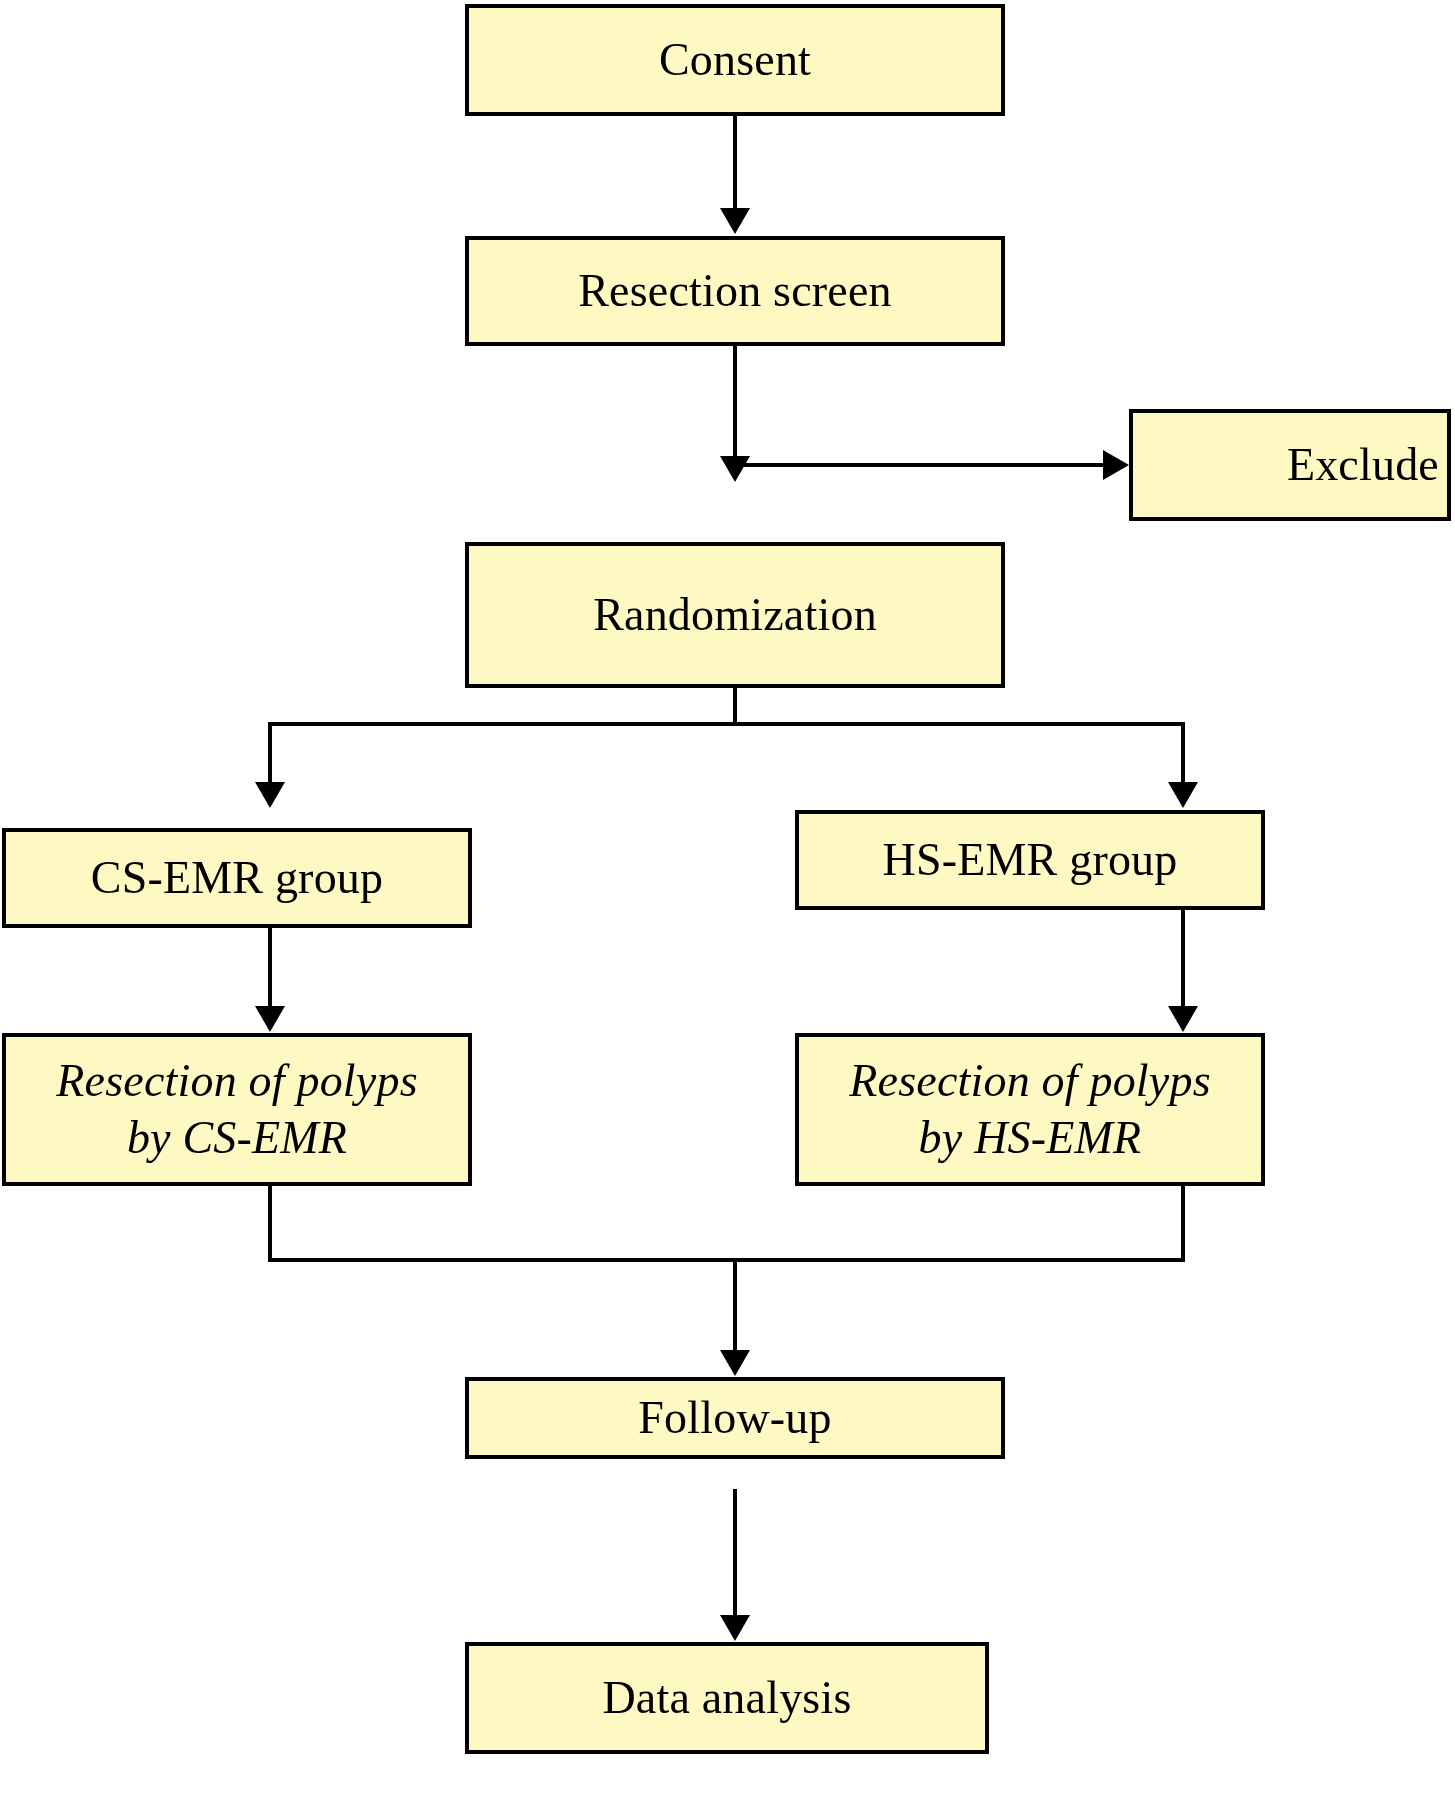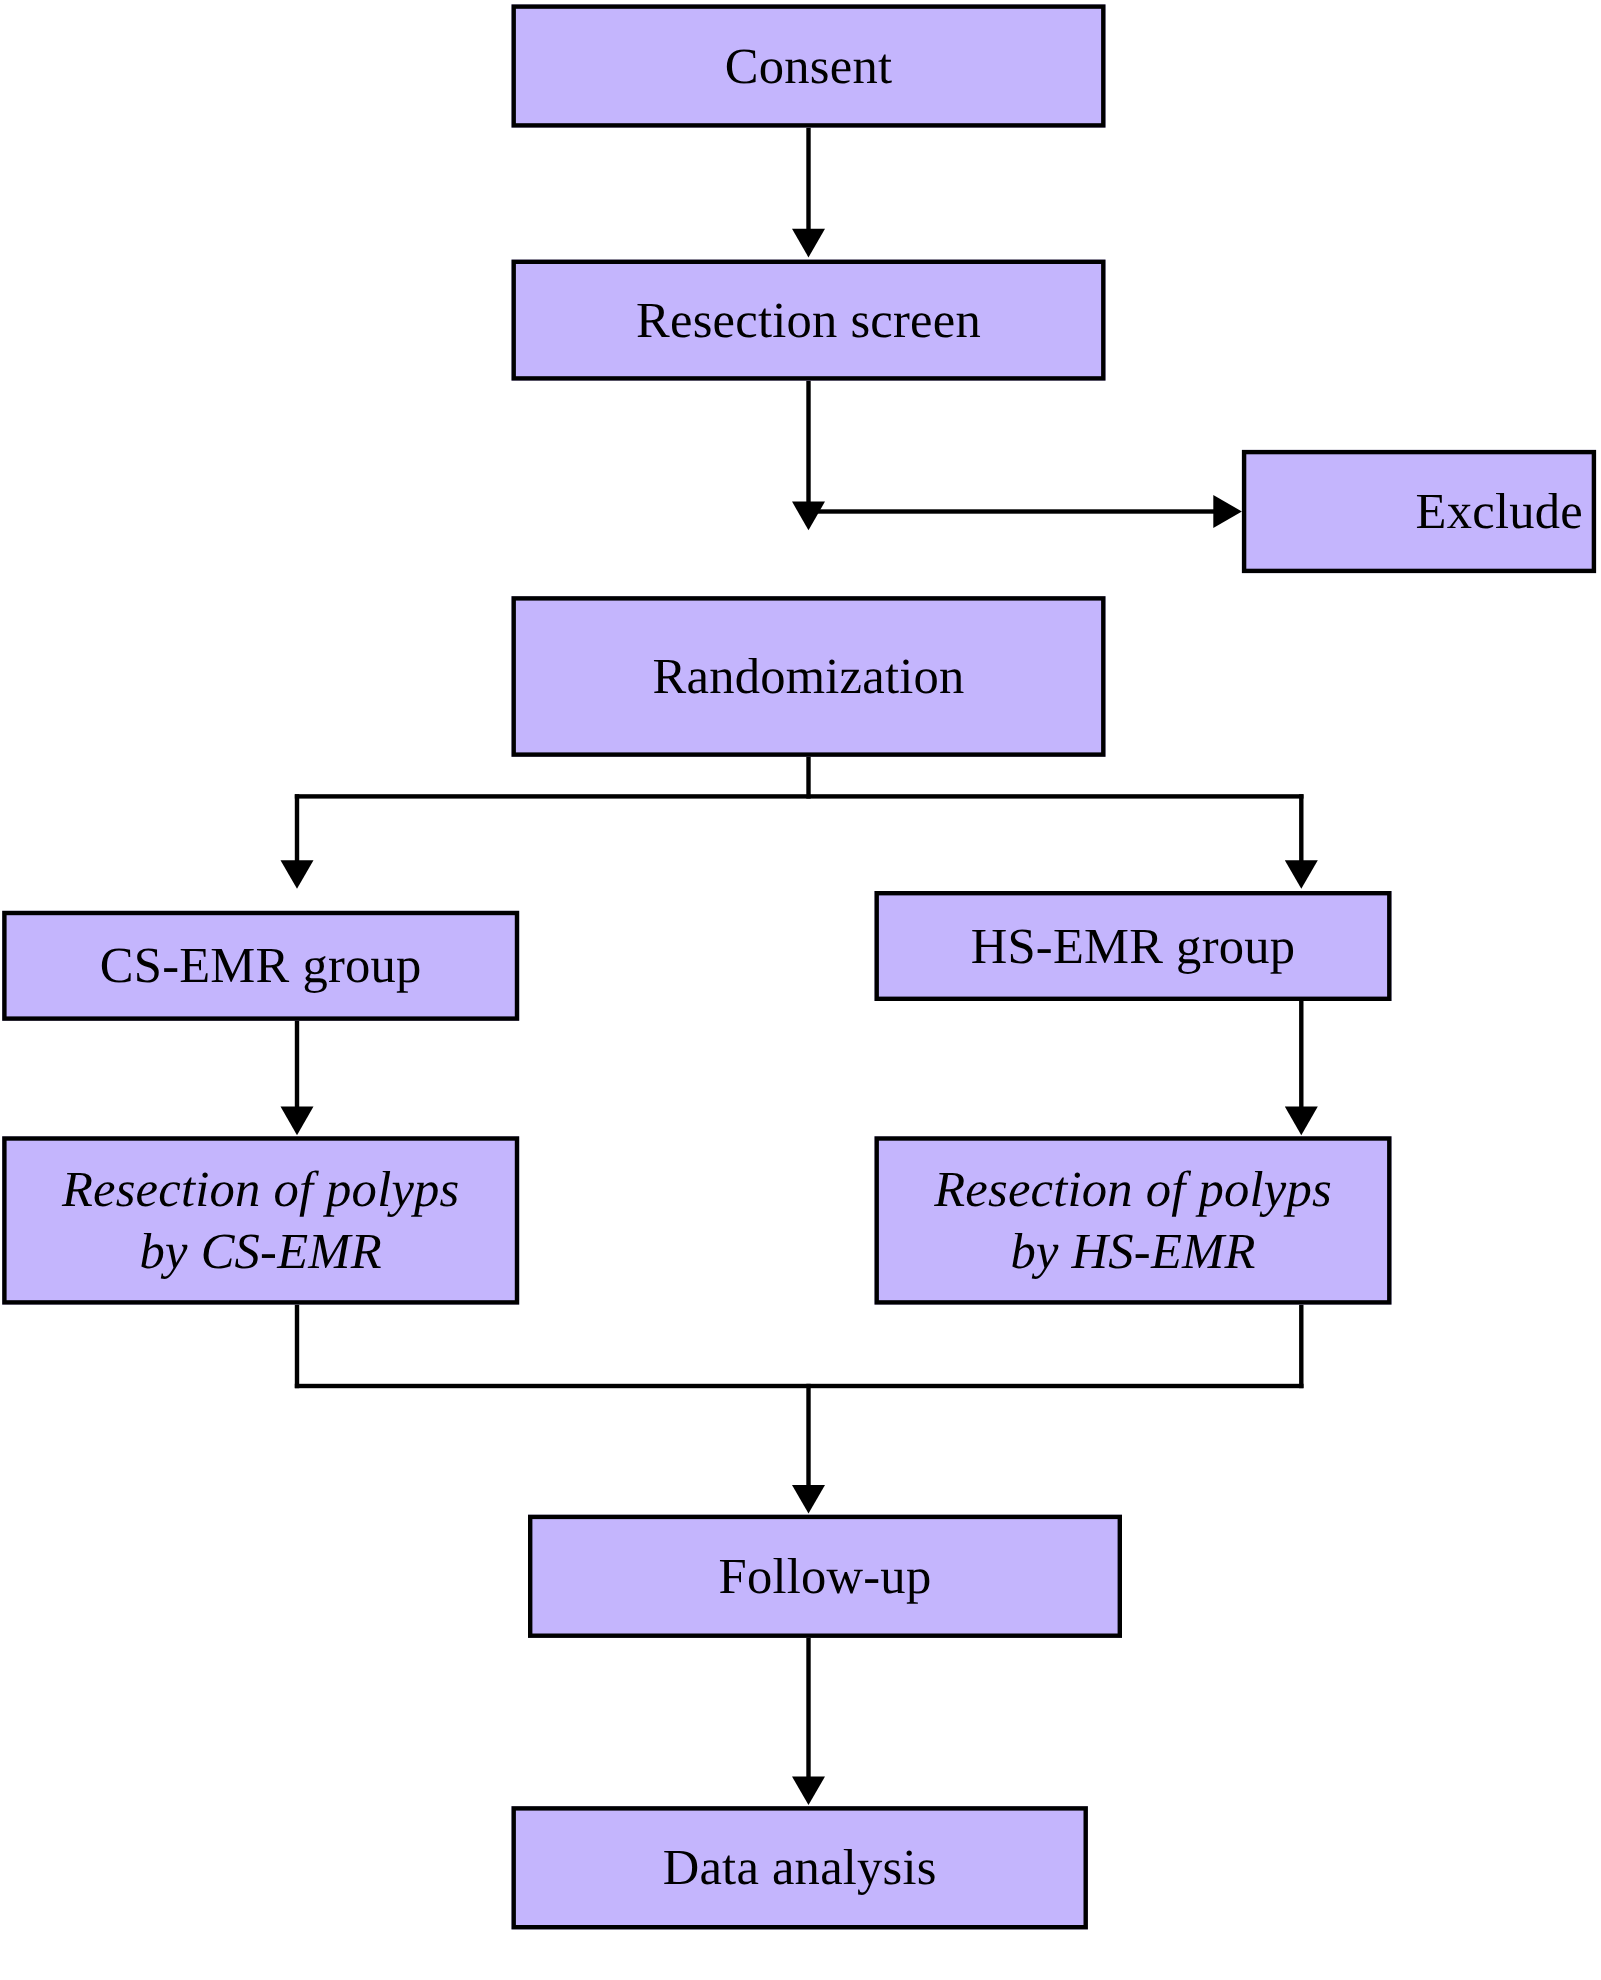--- a/index.html
+++ b/index.html
@@ -12,21 +12,21 @@
     position: relative;
     width: 1455px;
     height: 1800px;
     background: #ffffff;
     font-family: "Liberation Serif", "DejaVu Serif", serif;
     overflow: hidden;
   }
   .node {
     position: absolute;
     box-sizing: border-box;
-    background: #c4b5fd;
+    background: #fef9c3;
     border: 4px solid #000000;
     display: flex;
     align-items: center;
     justify-content: center;
     text-align: center;
     color: #000000;
     line-height: 1.18;
     z-index: 3;
   }
   .node .label {
@@ -136,21 +136,21 @@
 by HS-EMR</span>
   </div>
 
   <div class="vline" style="left:268px; top:1186px; height:76px;"></div>
   <div class="vline" style="left:1181px; top:1186px; height:76px;"></div>
   <div class="hline" style="left:268px; top:1258px; width:917px;"></div>
 
   <div class="vline" style="left:733px; top:1258px; height:100px;"></div>
   <div class="arrow-down" style="left:720px; top:1350px;"></div>
 
-  <div class="node" style="left:480px; top:1377px; width:540px; height:112px;">
+  <div class="node" style="left:465px; top:1377px; width:540px; height:82px;">
     <span class="label">Follow-up</span>
   </div>
 
   <div class="vline" style="left:733px; top:1489px; height:135px;"></div>
   <div class="arrow-down" style="left:720px; top:1615px;"></div>
 
   <div class="node" style="left:465px; top:1642px; width:524px; height:112px;">
     <span class="label">Data analysis</span>
   </div>
 

